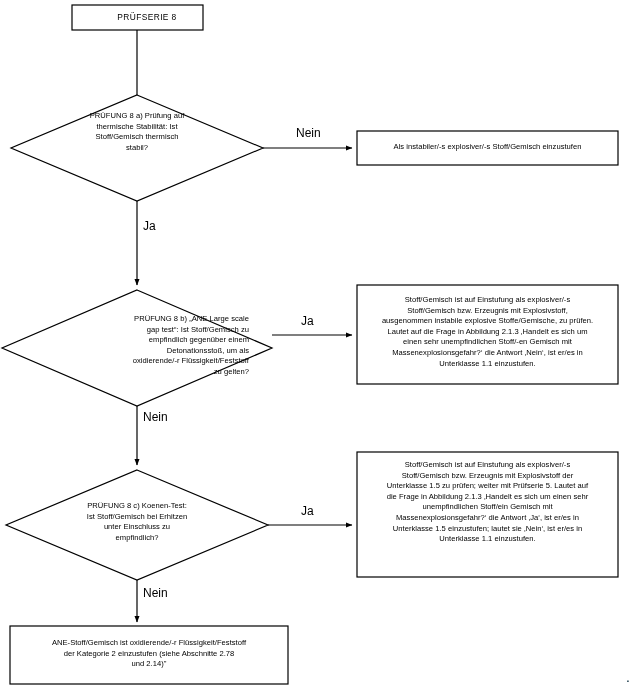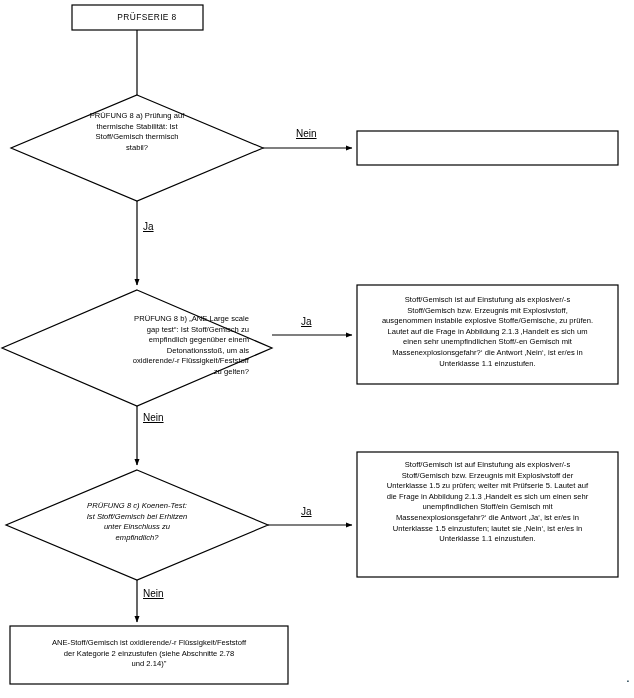--- a/index.html
+++ b/index.html
@@ -38,25 +38,24 @@
     white-space: pre-line;
     letter-spacing: 0.02px;
   }
   .title-text {
     font-size: 8.4px;
     letter-spacing: 0.4px;
     line-height: 11px;
   }
   .edge-label {
     position: absolute;
-    font-size: 10px;
+    font-size: 12px;
     line-height: 9px;
     color: #000;
     white-space: nowrap;
-    text-decoration: underline;
   }
   .corner-mark {
     position: absolute;
     font-size: 6px;
     color: #1a3a4a;
     right: 5px;
     bottom: 14px;
   }
 </style>
 </head>
@@ -109,25 +108,26 @@
 Stoff/Gemisch thermisch
 stabil?</div>
 
   <div class="node-text" style="left:25px; top:314px; width:224px;text-align:right;">PRÜFUNG 8 b) „ANE Large scale
 gap test“: Ist Stoff/Gemisch zu
 empfindlich gegenüber einem
 Detonationsstoß, um als
 oxidierende/-r Flüssigkeit/Feststoff
 zu gelten?</div>
 
-  <div class="node-text" style="left:35px; top:501px; width:204px;font-style:italic;">PRÜFUNG 8 c) Koenen-Test:
+  <div class="node-text" style="left:35px; top:501px; width:204px;">PRÜFUNG 8 c) Koenen-Test:
 Ist Stoff/Gemisch bei Erhitzen
 unter Einschluss zu
 empfindlich?</div>
 
+  <div class="node-text" style="left:360px; top:142px; width:255px;">Als instabiler/-s explosiver/-s Stoff/Gemisch einzustufen</div>
 
   <div class="node-text" style="left:360px; top:295px; width:255px;">Stoff/Gemisch ist auf Einstufung als explosiver/-s
 Stoff/Gemisch bzw. Erzeugnis mit Explosivstoff,
 ausgenommen instabile explosive Stoffe/Gemische, zu prüfen.
 Lautet auf die Frage in Abbildung 2.1.3 ‚Handelt es sich um
 einen sehr unempfindlichen Stoff/-en Gemisch mit
 Massenexplosionsgefahr?‘ die Antwort ‚Nein‘, ist er/es in
 Unterklasse 1.1 einzustufen.</div>
 
   <div class="node-text" style="left:360px; top:460px; width:255px;">Stoff/Gemisch ist auf Einstufung als explosiver/-s

